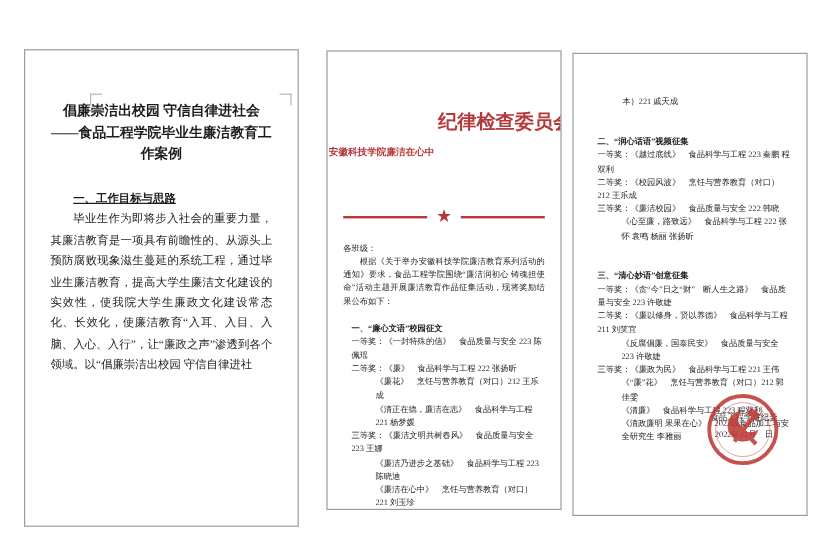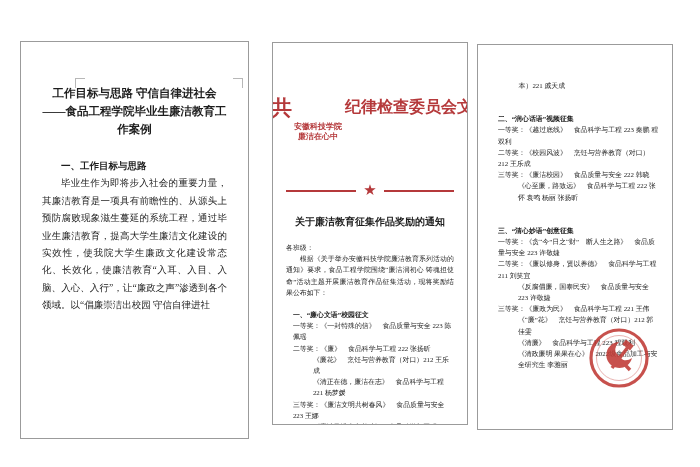--- a/index.html
+++ b/index.html
@@ -19,31 +19,31 @@
   .crop-mark.l{left:54px;top:36px;border-left:1px solid #b7b7b7;}
   .crop-mark.r{right:5px;top:36px;border-right:1px solid #b7b7b7;}
   .left-title{
     font-weight:bold;font-size:11.5px;line-height:18px;text-align:center;
     margin:0 0 20px 0;
   }
   .left-body p{
     font-size:9.5px;line-height:17.4px;text-align:justify;margin:0;text-indent:2em;
   }
   .left-heading{
-    font-weight:bold;font-size:9.5px;line-height:17.4px;text-indent:1em;margin:0;
+    font-weight:bold;font-size:9.5px;line-height:17.4px;text-indent:1em;margin:0;text-decoration:underline;
   }
   
   #page-mid{left:272px;top:42px;width:196px;height:383px;}
   #page-right{left:477px;top:44px;width:196px;height:386px;}
   .doc-header{
     display:flex;justify-content:center;align-items:center;gap:3px;
     margin-top:31px;color:var(--red);white-space:nowrap;
   }
   .cpc{font-size:21px;font-weight:bold;letter-spacing:-1px;}
-  .org-stack{display:flex;flex-direction:column;font-size:8px;font-weight:bold;line-height:9.5px;text-align:center;margin-top:48px;}
+  .org-stack{display:flex;flex-direction:row;font-size:8px;font-weight:bold;line-height:9.5px;text-align:center;margin-top:48px;}
   .hdr-suffix{font-size:16px;font-weight:bold;letter-spacing:0px;}
   .star-divider{display:flex;align-items:center;margin:42px 13px 0 13px;}
   .star-divider .line{flex:1;height:2px;background:var(--red);}
   .star-glyph{color:var(--red);font-size:15px;line-height:15px;margin:0 7px;}
   .doc-title{text-align:center;font-weight:bold;font-size:10px;margin-top:17px;}
   .doc-body{font-size:6.9px;line-height:11.2px;padding:0 13px;margin-top:13px;}
   .greeting{margin:0;}
   .intro{margin:0;text-indent:2em;text-align:justify;}
   .sec-heading{font-weight:bold;margin:11px 0 0 0;text-indent:1em;}
   .award{margin:0 0 0 1em;}
@@ -57,21 +57,21 @@
   }
   .seal{position:absolute;left:110px;top:282px;width:62px;height:62px;opacity:.88;}
 </style>
 </head>
 <body>
 
 <div class="page" id="page-left">
   <div class="crop-mark l"></div>
   <div class="crop-mark r"></div>
   <div class="left-content">
-    <div class="left-title">工作目标与思路 守信自律进社会——食品工程学院毕业生廉洁教育工作案例</div>
+    <div class="left-title">倡廉崇洁出校园 守信自律进社会——食品工程学院毕业生廉洁教育工作案例</div>
     <div class="left-body">
       <p class="left-heading">一、工作目标与思路</p>
       <p>毕业生作为即将步入社会的重要力量，其廉洁教育是一项具有前瞻性的、从源头上预防腐败现象滋生蔓延的系统工程，通过毕业生廉洁教育，提高大学生廉洁文化建设的实效性，使我院大学生廉政文化建设常态化、长效化，使廉洁教育“入耳、入目、入脑、入心、入行”，让“廉政之声”渗透到各个领域。以“倡廉崇洁出校园 守信自律进社</p>
     </div>
   </div>
 </div>
 
 <div class="page" id="page-mid">
   <div class="doc-header">
     <span class="cpc">中共</span>
@@ -81,21 +81,20 @@
     </span>
     <span class="hdr-suffix">纪律检查委员会文件</span>
   </div>
 
   <div class="star-divider">
     <span class="line"></span>
     <span class="star-glyph">★</span>
     <span class="line"></span>
   </div>
 
-  <div class="doc-title">关于廉洁教育征集作品奖励的通知</div>
 
   <div class="doc-body">
     <p class="greeting">各班级：</p>
     <p class="intro">根据《关于举办安徽科技学院廉洁教育系列活动的通知》要求，食品工程学院围绕“廉洁润初心 铸魂担使命”活动主题开展廉洁教育作品征集活动，现将奖励结果公布如下：</p>
 
     <div class="sec-heading">一、“廉心文语”校园征文</div>
     <div class="award">一等奖：《一封特殊的信》　食品质量与安全 223 陈佩瑶</div>
     <div class="award">二等奖：《廉》　食品科学与工程 222 张扬昕</div>
     <div class="award cont">《廉花》　烹饪与营养教育（对口）212 王乐成</div>
     <div class="award cont">《清正在德，廉洁在志》　食品科学与工程 221 杨梦媛</div>
@@ -121,20 +120,24 @@
     <div class="sec-heading">三、“清心妙语”创意征集</div>
     <div class="award">一等奖：《贪“今”日之“财”　断人生之路》　食品质量与安全 223 许敬婕</div>
     <div class="award">二等奖：《廉以修身，贤以养德》　食品科学与工程 211 刘笑宜</div>
     <div class="award cont">《反腐倡廉，国泰民安》　食品质量与安全 223 许敬婕</div>
     <div class="award">三等奖：《廉政为民》　食品科学与工程 221 王伟</div>
     <div class="award cont">《“廉”花》　烹饪与营养教育（对口）212 郭佳雯</div>
     <div class="award cont">《清廉》　食品科学与工程 223 程双利</div>
     <div class="award cont">《清政廉明 果果在心》　2022级食品加工与安全研究生 李雅丽</div>
   </div>
 
+  <div class="sig-block">
+    <div>食品工程学院纪委</div>
+    <div>2022年11月　日</div>
+  </div>
 
   <svg class="seal" viewBox="0 0 62 62">
     <circle cx="31" cy="31" r="28" fill="none" stroke="#c03a35" stroke-width="3.2"></circle>
     <circle cx="31" cy="31" r="22.5" fill="none" stroke="#c03a35" stroke-width="0.8" opacity="0.55"></circle>
 
     <g fill="#c03a35" stroke="#c03a35">
       <path d="M 31 15 A 13 13 0 1 0 44 31 A 10 10 0 1 1 31 15 Z" stroke="none"></path>
       <line x1="21" y1="21" x2="42" y2="43" stroke-width="3.4"></line>
       <line x1="40" y1="20" x2="24" y2="41" stroke-width="3.4"></line>
       <rect x="35" y="15" width="10" height="6" transform="rotate(38 40 18)" stroke="none"></rect>

